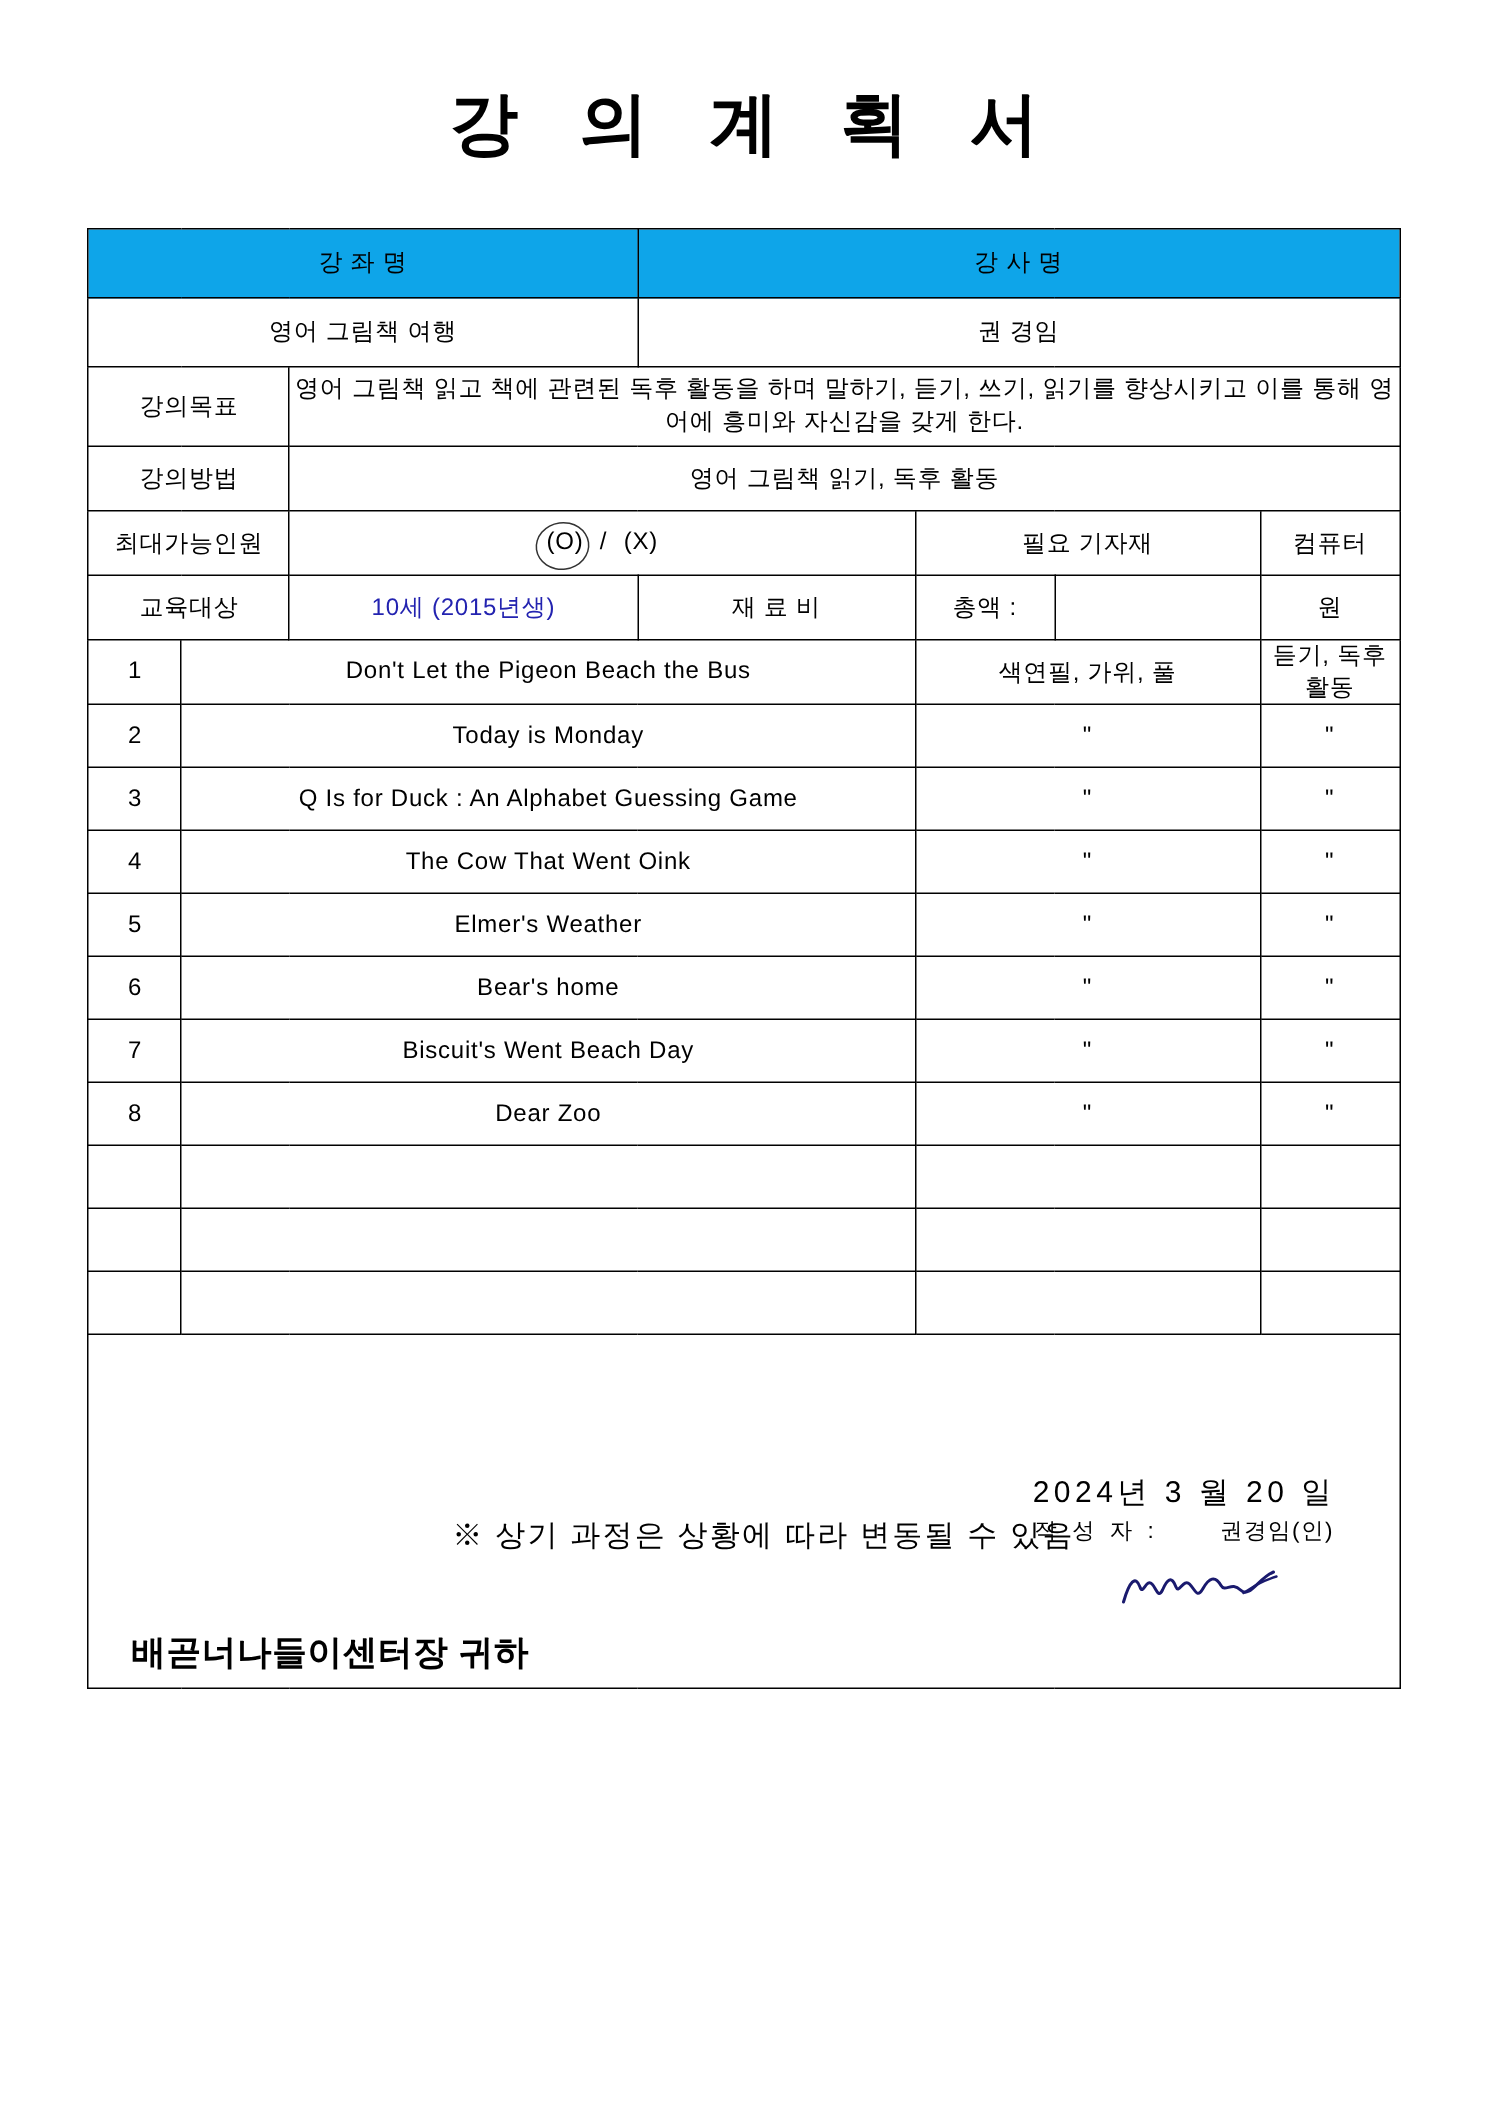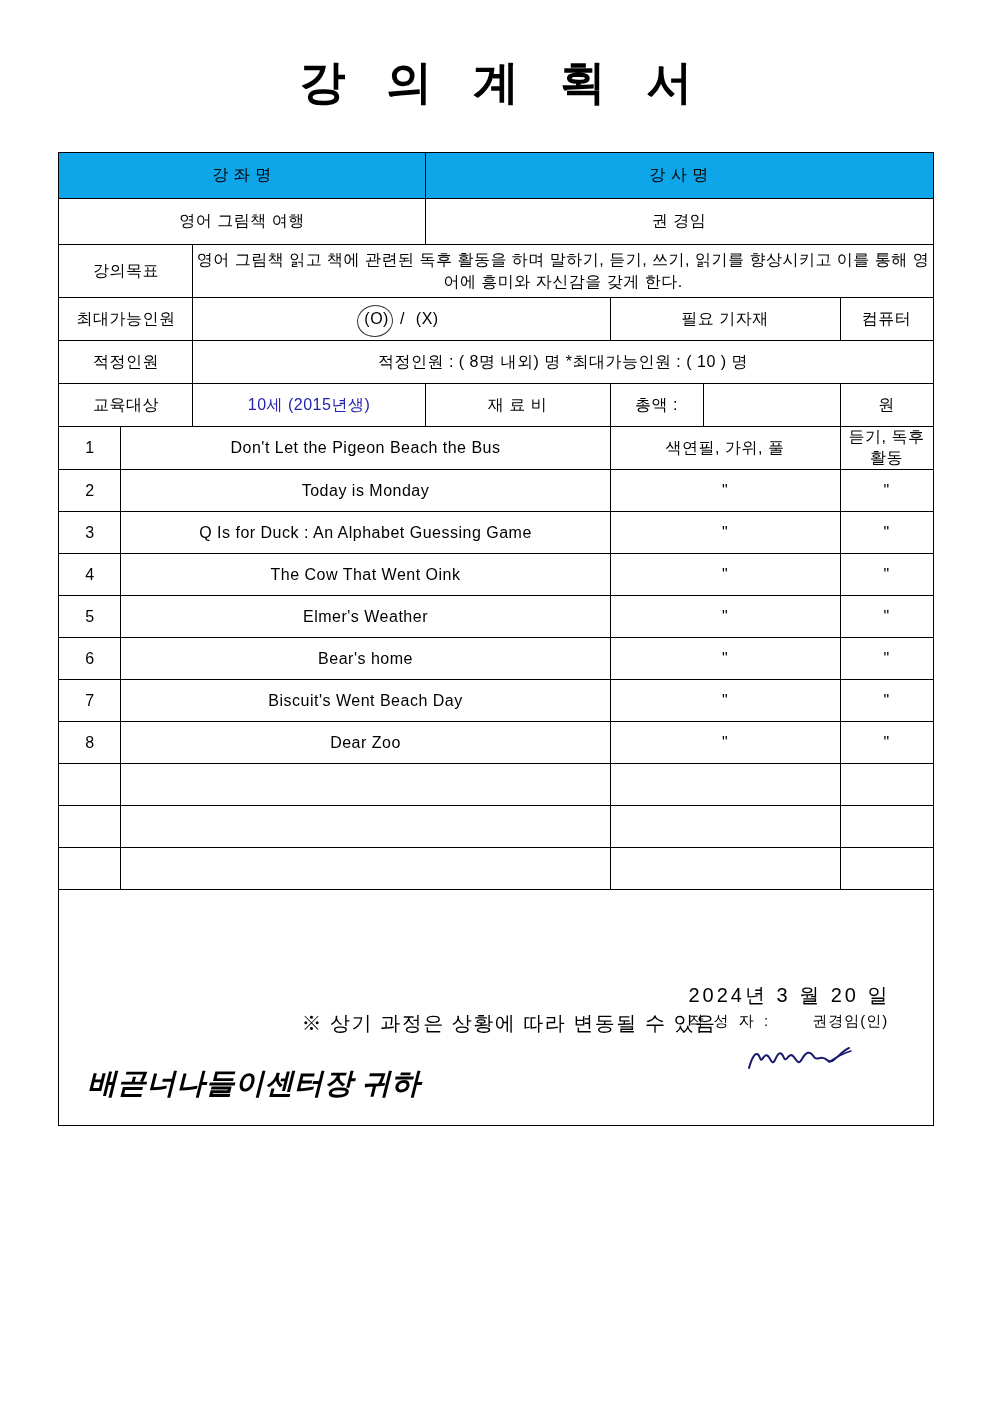--- a/index.html
+++ b/index.html
@@ -120,43 +120,42 @@
   }
   .note {
     margin: 32px 0 0 26px;
     font-size: 20px;
     letter-spacing: 1.5px;
   }
   .sign-block {
     position: absolute;
     right: 42px;
     top: 90px;
-    text-align: left;
+    text-align: center;
     font-size: 19px;
     letter-spacing: 2px;
     line-height: 1.5;
   }
   .sign-date { font-size: 20px; letter-spacing: 3px; }
   .sign-writer { font-size: 15px; letter-spacing: 3px; }
   .sign-writer .who { margin-left: 34px; letter-spacing: 1px;}
   .signature {
     position: absolute;
     right: 78px;
     top: 150px;
     width: 110px;
     height: 34px;
   }
   .recipient {
     position: absolute;
     left: 28px;
-    bottom: 21px;
-    font-size: 29px;
+    bottom: 8px;
+    font-size: 23px;
     font-weight: bold;
     letter-spacing: 0.5px;
-    font-style: italic;
   }
   .circ-o {
     position: relative;
     display: inline-block;
   }
   .circ-o .ring {
     position: absolute;
     left: -7px;
     top: -5px;
     width: 34px;
@@ -194,39 +193,39 @@
         <td class="course-name" colspan="3">영어 그림책 여행</td>
         <td class="course-name" colspan="4">권 경임</td>
       </tr>
 
 
       <tr>
         <td class="lbl" colspan="2">강의목표</td>
         <td class="goal-cell" colspan="5">영어 그림책 읽고 책에 관련된 독후 활동을 하며 말하기, 듣기, 쓰기, 읽기를 향상시키고 이를 통해 영어에 흥미와 자신감을 갖게 한다.</td>
       </tr>
 
+      <tr>
+        <td class="lbl" colspan="2">강의방법</td>
+        <td class="val" colspan="5">영어 그림책 읽기, 독후 활동</td>
+      </tr>
 
       <tr>
         <td class="lbl" colspan="2">최대가능인원</td>
         <td class="val" colspan="2">
           <span class="circ-o">
             <span class="ring"></span>
             <span>(O)</span>
           </span>
           <span style="margin:0 6px;">/</span>
           <span>(X)</span>
         </td>
         <td class="lbl" colspan="2">필요 기자재</td>
         <td class="val">컴퓨터</td>
       </tr>
 
-      <tr>
-        <td class="lbl" colspan="2">적정인원</td>
-        <td class="val left" colspan="5">적정인원 : ( 8명 내외) 명 *최대가능인원 : ( 10 ) 명</td>
-      </tr>
 
       <tr>
         <td class="lbl" colspan="2">교육대상</td>
         <td class="val blue">10세 (2015년생)</td>
         <td class="lbl">재 료 비</td>
         <td class="val left">총액 :</td>
         <td class="val"></td>
         <td class="val">원</td>
       </tr>
 

